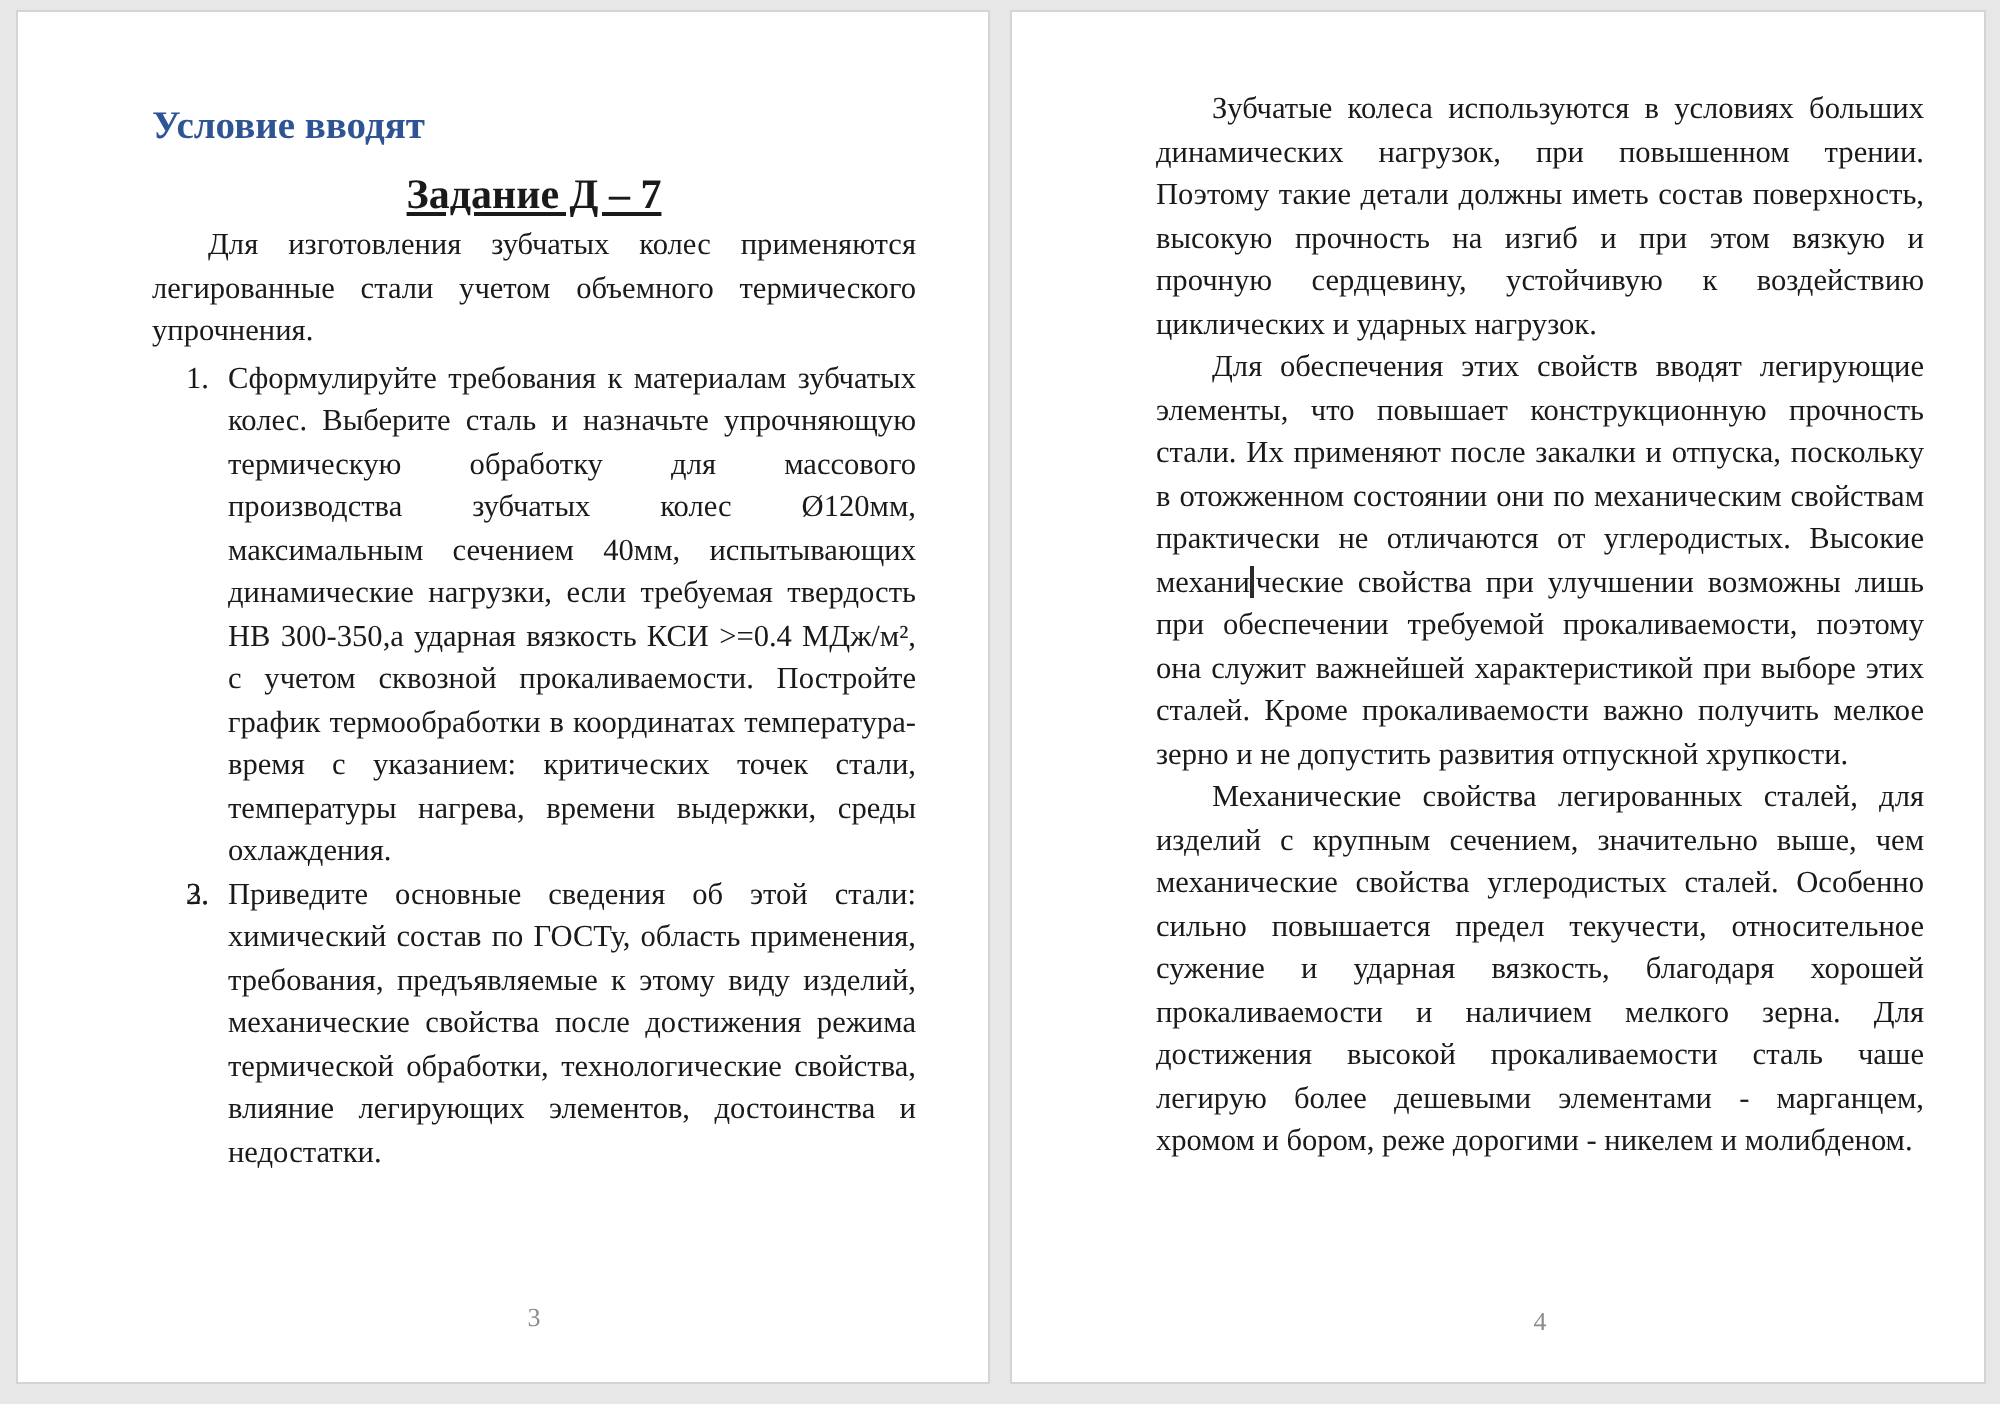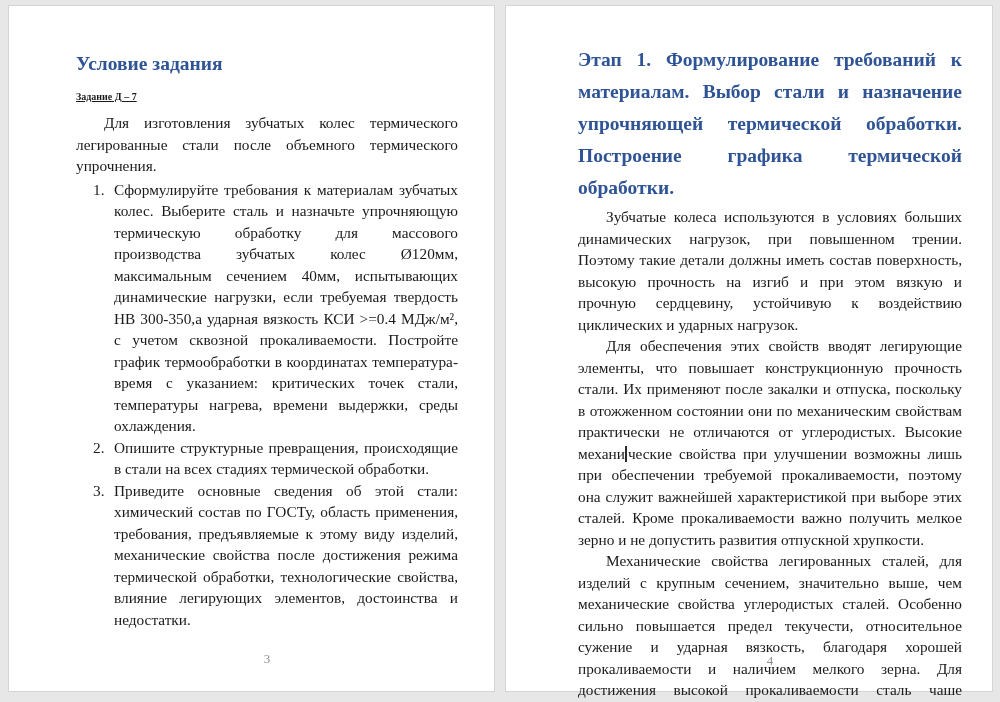--- a/index.html
+++ b/index.html
@@ -17,22 +17,22 @@
     color:var(--text,#1a1a1a);
   }
   .page-left{left:8px;width:487px;padding:42px 36px 0 67px;}
   .page-right{left:505px;width:488px;padding:38px 30px 0 72px;}
 
   .section-title{
     font-size:19.5px;line-height:32px;font-weight:bold;
     color:var(--heading_blue,#2f5496);margin:0 0 6px 0;
   }
   .task-title{
-    font-size:10px;line-height:22px;font-weight:bold;
-    text-decoration:underline;text-align:left;margin:0 0 4px 0;
+    font-size:21px;line-height:22px;font-weight:bold;
+    text-decoration:underline;text-align:center;margin:0 0 4px 0;
   }
   .stage-heading{
     font-size:19.5px;line-height:32px;font-weight:bold;
     color:var(--heading_blue,#2f5496);text-align:justify;margin:0 0 2px 0;
   }
   .body{font-size:15.3px;line-height:21.5px;margin:0;}
   .just{text-align:justify;}
   .ind{text-indent:28px;}
 
   .task-list{margin:2px 0 0 0;padding:0 0 0 38px;list-style:none;}
@@ -48,42 +48,40 @@
     font-size:13px;color:var(--page_number,#8c8c8c);
   }
   .page-right .pageno{left:72px;right:30px;bottom:22px;}
 </style>
 </head>
 <body>
 
 <div class="canvas">
 
   <section class="page page-left">
-    <h1 class="section-title">Условие задания</h1>
+    <h1 class="section-title">Условие вводят</h1>
     <h2 class="task-title">Задание Д – 7</h2>
-    <p class="body just ind">Для изготовления зубчатых колес термического легированные стали после объемного термического упрочнения.</p>
+    <p class="body just ind">Для изготовления зубчатых колес применяются легированные стали учетом объемного термического упрочнения.</p>
     <ol class="task-list">
       <li>
         <span class="marker">1.</span>
         <span>Сформулируйте требования к материалам зубчатых колес. Выберите сталь и назначьте упрочняющую термическую обработку для массового производства зубчатых колес Ø120мм, максимальным сечением 40мм, испытывающих динамические нагрузки, если требуемая твердость НВ 300-350,а ударная вязкость КСИ &gt;=0.4 МДж/м², с учетом сквозной прокаливаемости. Постройте график термообработки в координатах температура-время с указанием: критических точек стали, температуры нагрева, времени выдержки, среды охлаждения.</span>
       </li>
       <li>
         <span class="marker">2.</span>
-        <span>Опишите структурные превращения, происходящие в стали на всех стадиях термической обработки.</span>
       </li>
       <li>
         <span class="marker">3.</span>
         <span>Приведите основные сведения об этой стали: химический состав по ГОСТу, область применения, требования, предъявляемые к этому виду изделий, механические свойства после достижения режима термической обработки, технологические свойства, влияние легирующих элементов, достоинства и недостатки.</span>
       </li>
     </ol>
     <div class="pageno">3</div>
   </section>
 
   <section class="page page-right">
-    <h1 class="stage-heading">Этап 1. Формулирование требований к материалам. Выбор стали и назначение упрочняющей термической обработки. Построение графика термической обработки.</h1>
     <p class="body just ind">Зубчатые колеса используются в условиях больших динамических нагрузок, при повышенном трении. Поэтому такие детали должны иметь состав поверхность, высокую прочность на изгиб и при этом вязкую и прочную сердцевину, устойчивую к воздействию циклических и ударных нагрузок.</p>
     <p class="body just ind"><span>Для обеспечения этих свойств вводят легирующие элементы, что повышает конструкционную прочность стали. Их применяют после закалки и отпуска, поскольку в отожженном состоянии они по механическим свойствам практически не отличаются от углеродистых. Высокие механи</span><span class="caret"></span><span>ческие свойства при улучшении возможны лишь при обеспечении требуемой прокаливаемости, поэтому она служит важнейшей характеристикой при выборе этих сталей. Кроме прокаливаемости важно получить мелкое зерно и не допустить развития отпускной хрупкости.</span></p>
     <p class="body just ind">Механические свойства легированных сталей, для изделий с крупным сечением, значительно выше, чем механические свойства углеродистых сталей. Особенно сильно повышается предел текучести, относительное сужение и ударная вязкость, благодаря хорошей прокаливаемости и наличием мелкого зерна. Для достижения высокой прокаливаемости сталь чаше легирую более дешевыми элементами - марганцем, хромом и бором, реже дорогими - никелем и молибденом.</p>
 
     <div class="pageno">4</div>
   </section>
 
 </div>
 
 </body></html>

